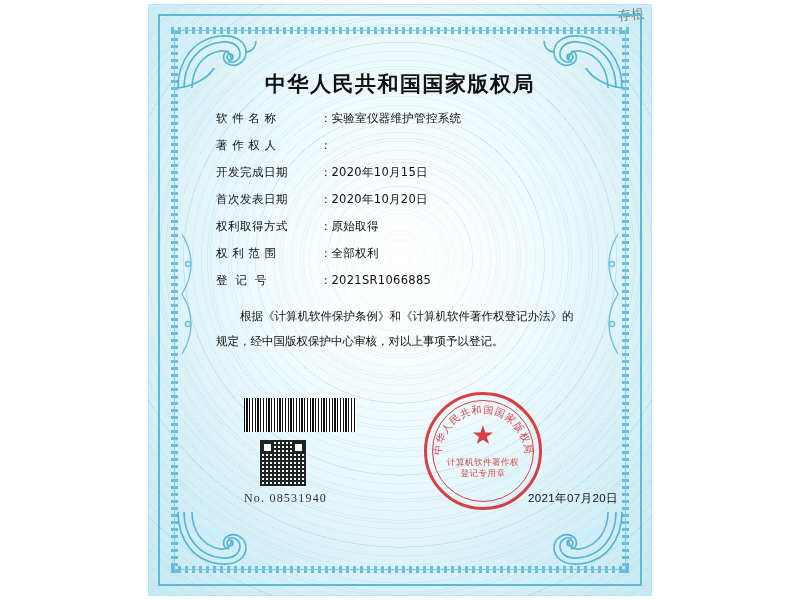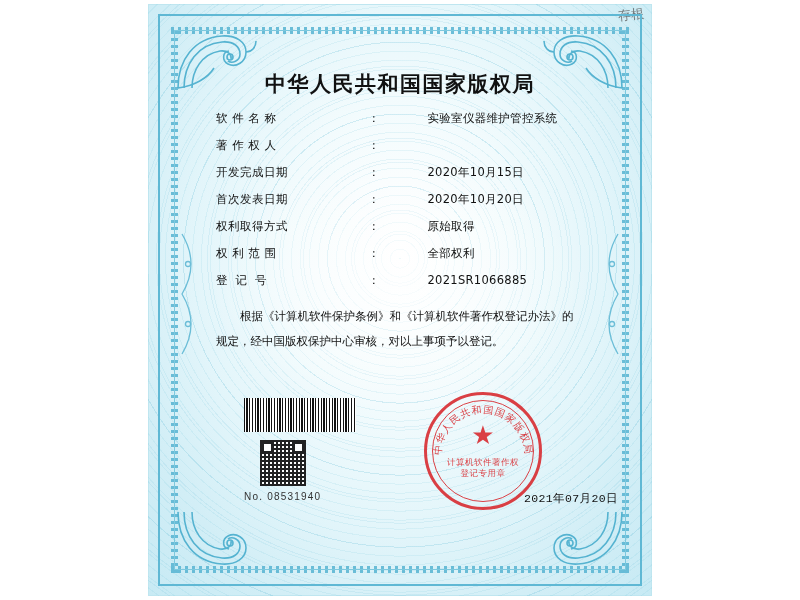--- a/index.html
+++ b/index.html
@@ -144,21 +144,20 @@
     padding-left: 28px;
     padding-right: 10px;
   }
   .field-row {
     display: flex;
     align-items: flex-start;
     margin-bottom: 11px;
     font-size: 11.5px;
     line-height: 16px;
     color: #111;
-    gap: 48px;
   }
   .field-label {
     width: 104px;
     flex: 0 0 104px;
     font-family: "DejaVu Sans", sans-serif;
     letter-spacing: .5px;
     white-space: nowrap;
   }
   .field-colon {
     flex: 0 0 10px;
@@ -217,31 +216,31 @@
     background: #fff;
     box-sizing: border-box;
   }
   .qr::before { left: 1px; top: 1px; }
   .qr::after  { right: 1px; top: 1px; }
 
   .no-text {
     position: absolute;
     left: 96px;
     top: 487px;
-    font-family: Liberation Sans, sans-serif;
-    font-size: 10px;
+    font-family: Liberation Serif, serif;
+    font-size: 12px;
     letter-spacing: 1.2px;
     color: #333;
   }
 
   .issue-date {
     position: absolute;
     right: 34px;
     top: 487px;
-    font-family: Liberation Mono, monospace;
+    font-family: Liberation Sans, sans-serif;
     font-size: 11.5px;
     letter-spacing: .4px;
     color: #111;
   }
 
   
   .seal {
     position: absolute;
     left: 276px;
     top: 388px;

